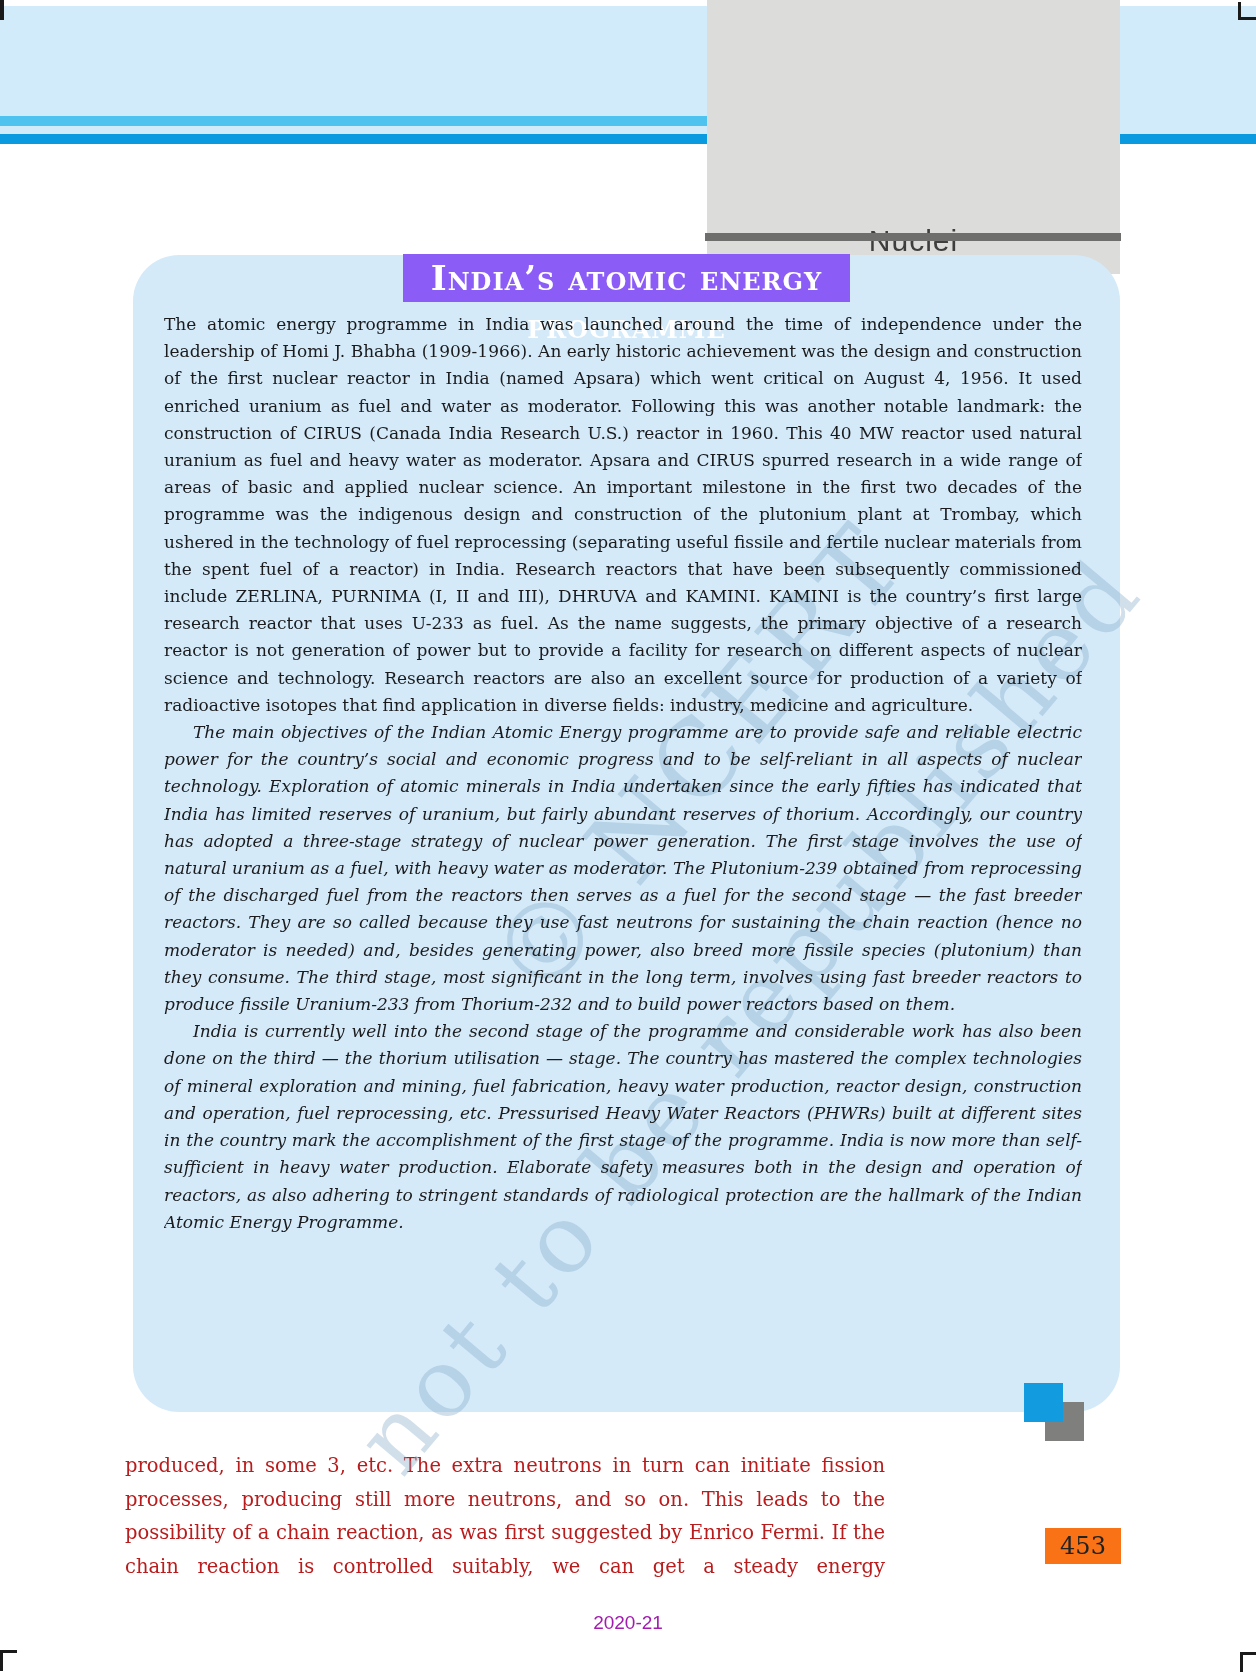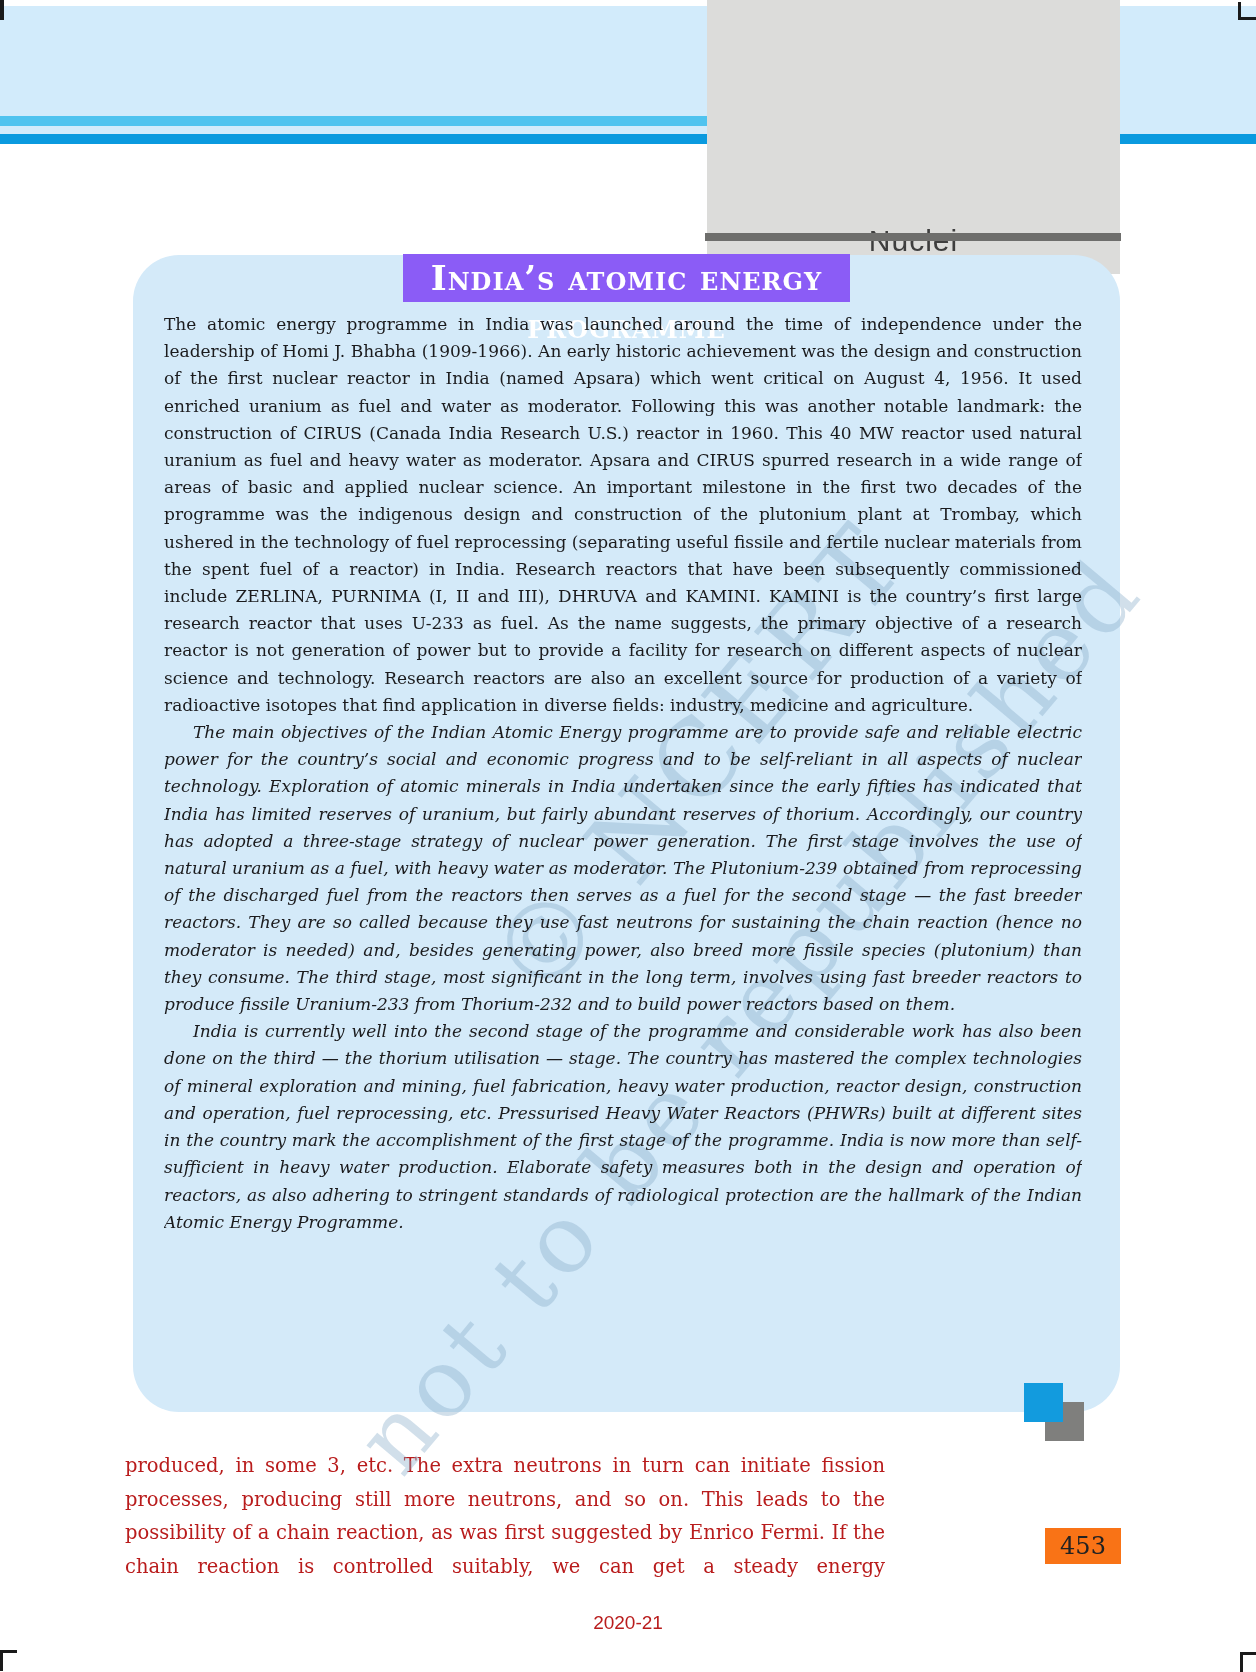--- a/index.html
+++ b/index.html
@@ -85,21 +85,21 @@
   .page-num{
     position:absolute;left:1045px;top:1528px;width:76px;height:36px;
     background:#f97316;
     text-align:center;line-height:36px;
     font-size:24px;color:#222222;
   }
   .footer{
     position:absolute;left:0;top:1612px;width:1256px;
     text-align:center;
     font-family:"Liberation Sans", sans-serif;
-    font-size:19px;color:#b91c1c;
+    font-size:19px;color:#a21caf;
   }
 </style>
 </head>
 <body>
 
 <div class="band"></div>
 <div class="stripe-mid"></div>
 <div class="stripe-dark"></div>
 
 <div class="chapter-box">

